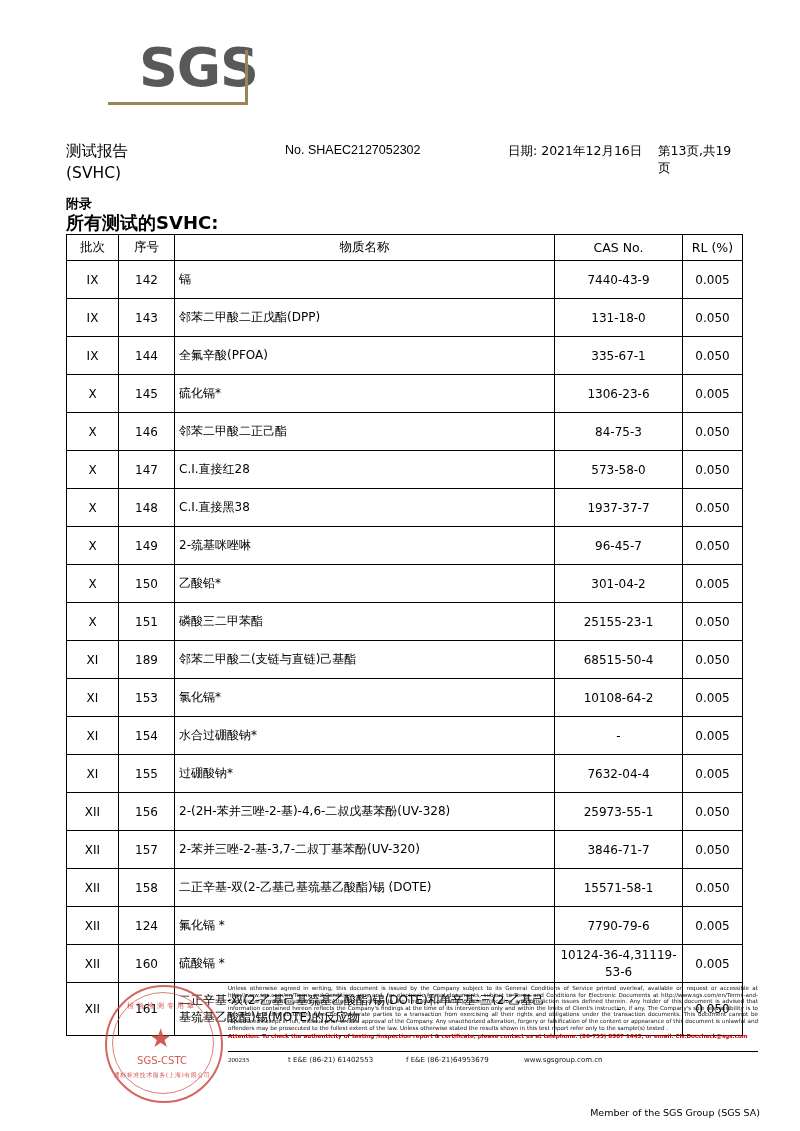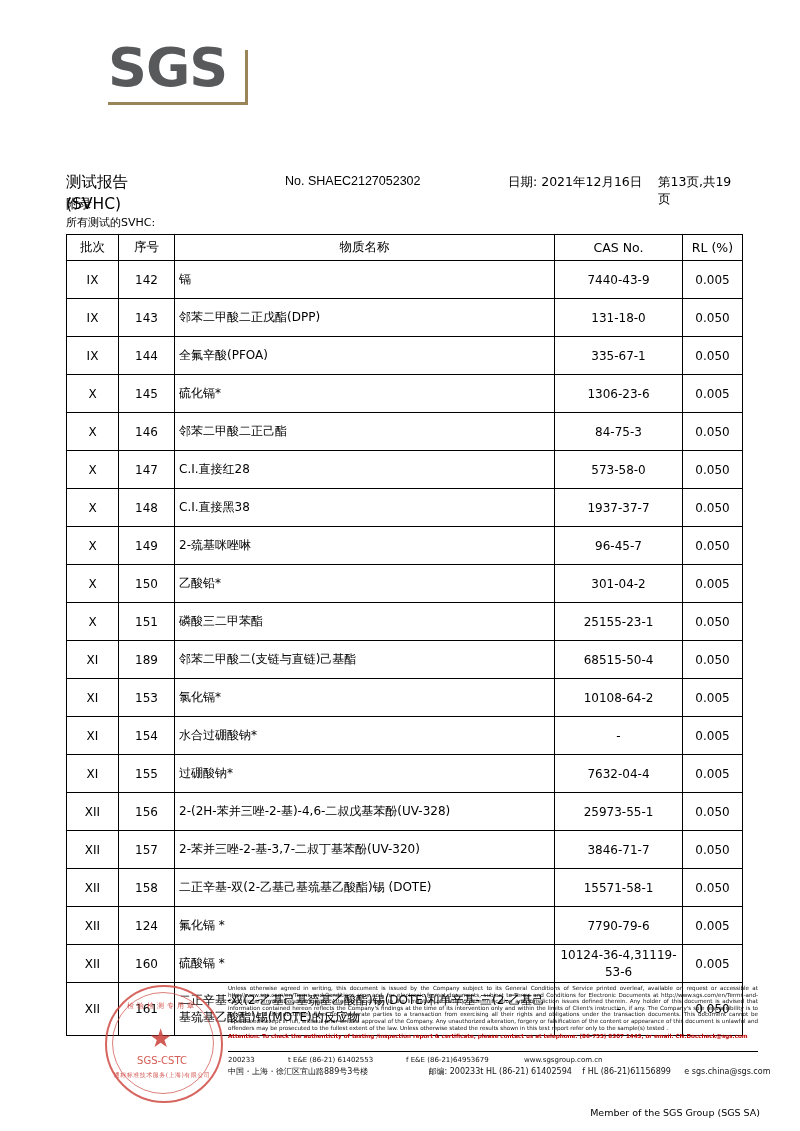--- a/index.html
+++ b/index.html
@@ -23,20 +23,21 @@
     padding: 0 58px;
   }
 
   
   .logo-wrap {
     position: absolute;
     left: 108px;
     top: 38px;
     width: 150px;
     height: 82px;
+    text-align: right;
   }
   .logo-text {
     font-family: "DejaVu Sans", sans-serif;
     font-weight: bold;
     font-size: 54px;
     letter-spacing: -1px;
     color: #58595b;
     line-height: 60px;
   }
   .logo-rule {
@@ -56,21 +57,20 @@
     background: #9b8457;
   }
 
   
   .head-row {
     position: absolute;
     left: 58px;
     top: 140px;
     width: 684px;
     height: 52px;
-    margin-top: 31px;
   }
   .head-title {
     position: absolute;
     left: 8px;
     top: 0;
     font-size: 15.5px;
     line-height: 22px;
     font-family: "DejaVu Sans", sans-serif;
   }
   .head-no {
@@ -94,22 +94,23 @@
     font-family: "DejaVu Sans", sans-serif;
   }
 
   .appendix {
     position: absolute;
     left: 66px;
     top: 194px;
     font-size: 13px;
     line-height: 19px;
     font-family: "DejaVu Sans", sans-serif;
-  }
-  .appendix .line2 { font-size: 11px; }
+    font-weight: bold;
+  }
+  .appendix .line2 { font-size: 18px; }
 
   
   table.svhc {
     position: absolute;
     left: 66px;
     top: 234px;
     width: 676px;
     border-collapse: collapse;
     table-layout: fixed;
   }
@@ -216,21 +217,21 @@
     left: 218px;
     top: 80px;
     width: 560px;
     font-size: 7px;
     line-height: 11px;
     color: #111;
     font-family: "DejaVu Sans", sans-serif;
   }
   .addr .row { display: flex; }
   .addr .a1 { width: 232px; }
-  .addr .a2 { width: 125px; }
+  .addr .a2 { width: 125px; font-family: Liberation Serif, serif; }
   .addr .a3 { width: 110px; }
   .addr .a4 { width: 120px; }
   .addr-cn { font-size: 8px; }
   .member {
     position: absolute;
     left: 0;
     top: 132px;
     width: 742px;
     text-align: right;
     font-size: 9.5px;
@@ -451,25 +452,18 @@
 
     <div class="footline"></div>
 
     <div class="addr">
       <div class="row">
         <div class="a2" style="width:60px"><span>200233</span></div>
         <div class="a3" style="width:118px"><span>t E&amp;E (86-21) 61402553</span></div>
         <div class="a4" style="width:118px"><span>f E&amp;E (86-21)64953679</span></div>
         <div class="a4"><span>www.sgsgroup.com.cn</span></div>
       </div>
-      <div class="row addr-cn">
-        <div class="a1"><span>中国・上海・徐汇区宜山路889号3号楼</span></div>
-        <div class="a2" style="width:60px"><span>邮编: 200233</span></div>
-        <div class="a3" style="width:118px"><span>t HL (86-21) 61402594</span></div>
-        <div class="a4" style="width:118px"><span>f HL (86-21)61156899</span></div>
-        <div class="a4"><span>e sgs.china@sgs.com</span></div>
-      </div>
     </div>
 
     <div class="member">Member of the SGS Group (SGS SA)</div>
   </div>
 
 </div>
 
 </body></html>

